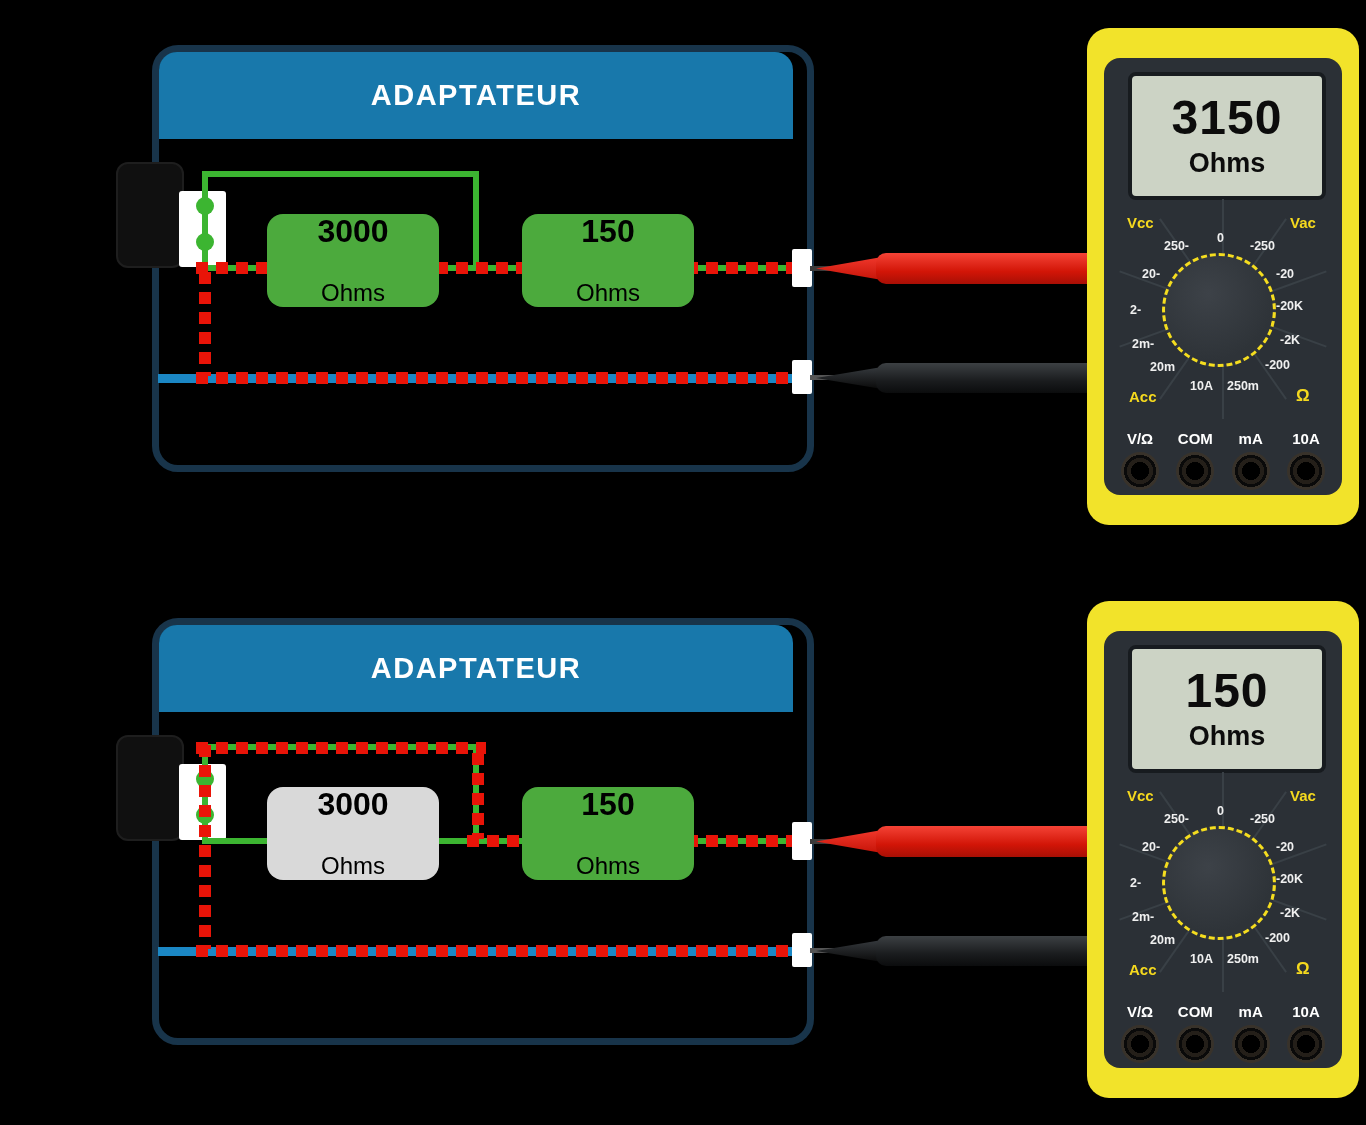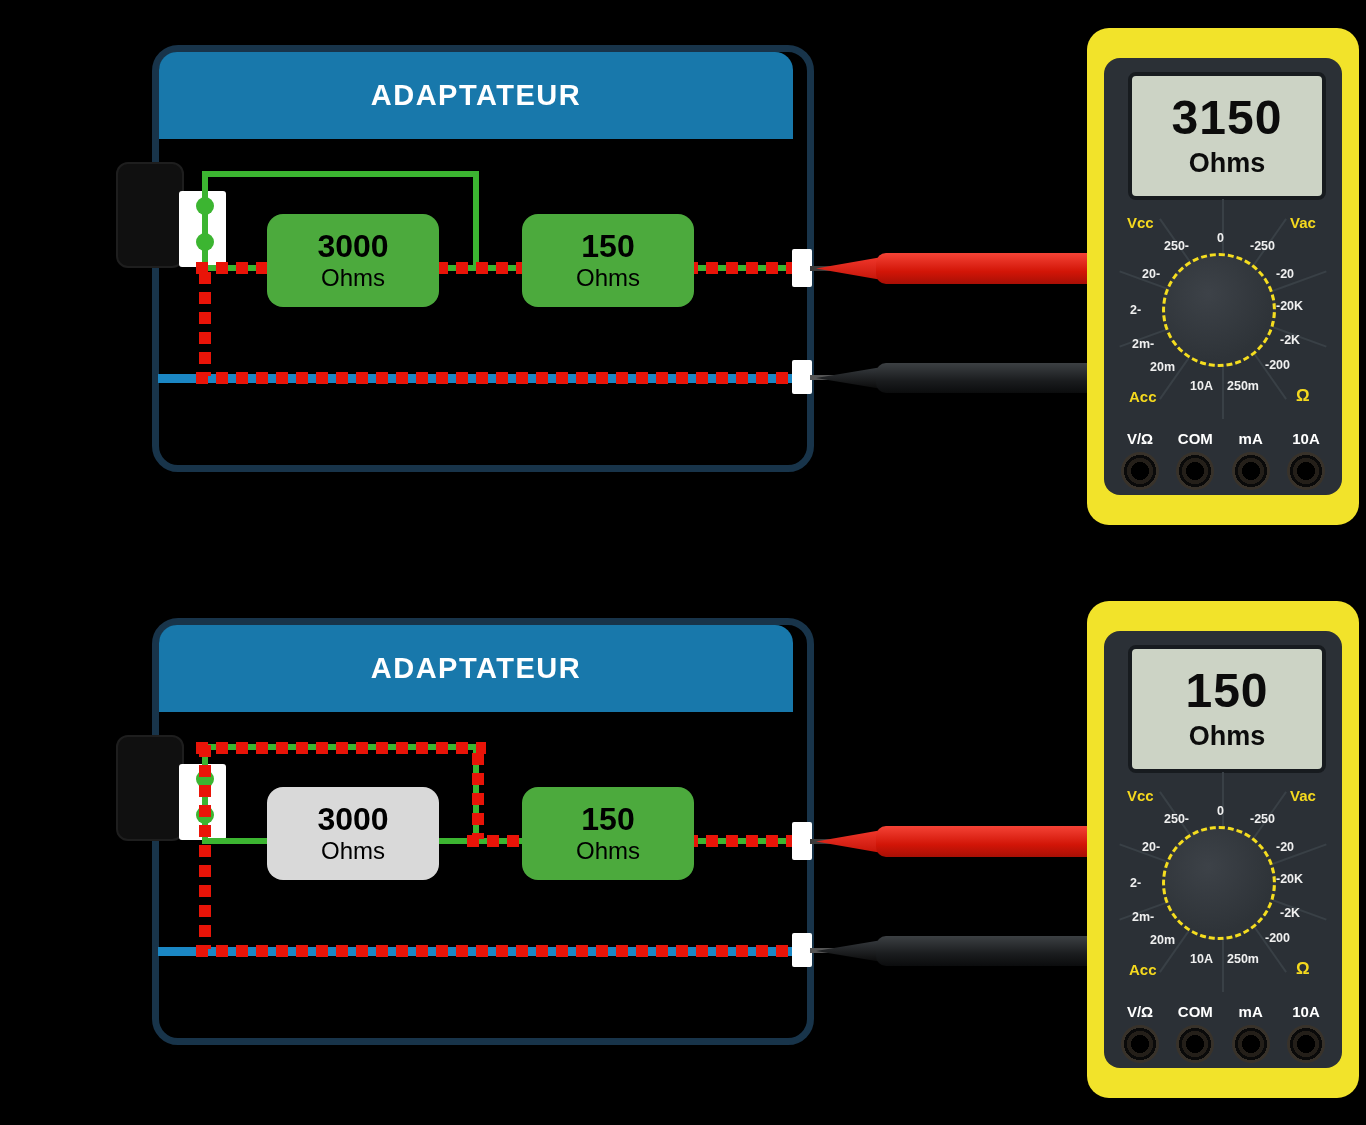--- a/index.html
+++ b/index.html
@@ -26,21 +26,21 @@
   .wire{position:absolute;z-index:1;}
   .wg{background:#3cb531;}
   .wb{background:#1b87c4;}
   .dash-h{position:absolute;height:12px;z-index:2;
           background-image:repeating-linear-gradient(90deg,#e91408 0 12px,transparent 12px 20px);}
   .dash-v{position:absolute;width:12px;z-index:2;
           background-image:repeating-linear-gradient(180deg,#e91408 0 12px,transparent 12px 20px);}
 
   
   .res{position:absolute;width:172px;height:93px;border-radius:16px;display:flex;flex-direction:column;
-       align-items:center;justify-content:center;z-index:2;color:#000;}
+       align-items:center;justify-content:space-between;z-index:2;color:#000;}
   .res.green{background:#4caa3d;}
   .res.gray{background:#d9d9d9;}
   .res .rv{font-size:32px;font-weight:700;line-height:1.1;}
   .res .ru{font-size:24px;font-weight:400;}
 
   
   .probe-socket{position:absolute;width:20px;background:#fff;border-radius:2px;z-index:3;}
   .probe-tip{position:absolute;height:5px;background:#3a3a3a;z-index:3;}
   .probe-cone{position:absolute;height:23px;width:66px;clip-path:polygon(0 50%,100% 0,100% 100%);z-index:3;}
   .cone-red{background:linear-gradient(180deg,#f0372b,#c61408);}

